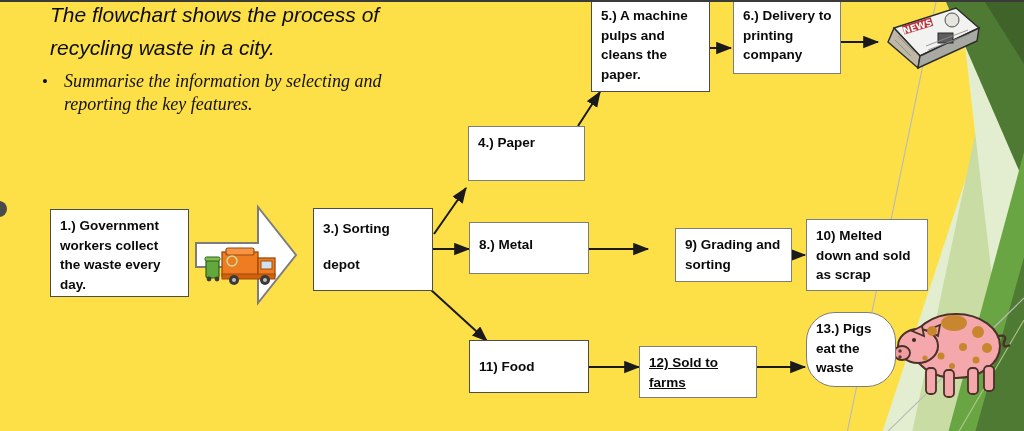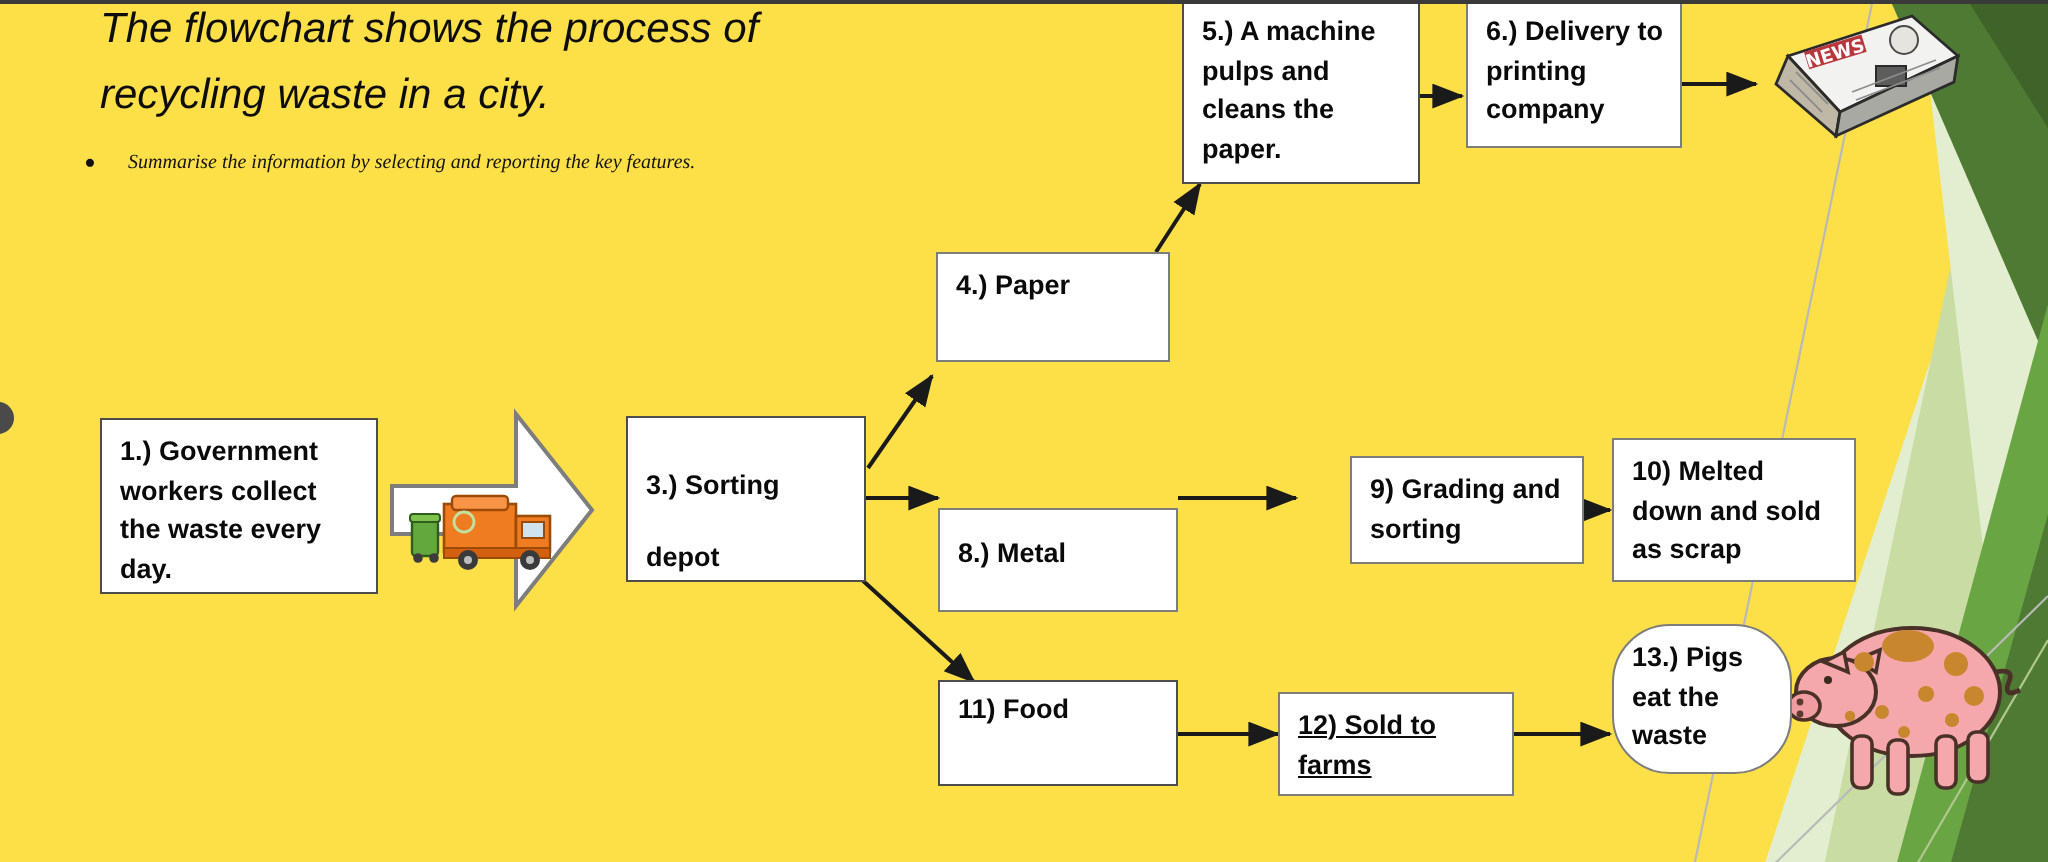--- a/index.html
+++ b/index.html
@@ -19,39 +19,39 @@
     font-family:"Liberation Sans",sans-serif;font-style:italic;
     font-size:21px;line-height:33px;color:#0d0d0d;font-weight:400;
   }
   .bullet-row{position:absolute;left:38px;top:68px;width:380px;display:flex;}
   .bullet-dot{
     width:22px;flex:0 0 22px;font-size:17px;line-height:23px;color:#101010;
     font-family:"Liberation Serif",serif;text-align:left;padding-left:4px;
   }
   .bullet-text{
     font-family:"Liberation Serif",serif;font-style:italic;
-    font-size:10px;line-height:23px;color:#121212;
+    font-size:18px;line-height:23px;color:#121212;
   }
 
   
   .edge-circle{
     position:absolute;left:-9px;top:199px;width:16px;height:16px;
     border-radius:50%;background:#4a4a4a;
   }
 
   
   .box{
     position:absolute;box-sizing:border-box;background:#fff;
     border:1.6px solid #7d7d7d;
     font-family:"Liberation Sans",sans-serif;font-weight:bold;
     font-size:13.5px;line-height:19.5px;color:#0a0a0a;
     padding:6px 7px 4px 9px;
   }
   .box.dark{border-color:#4c4c4c;}
-  .box.wide-lh{line-height:36px;padding-top:16px;}
+  .box.wide-lh{line-height:36px;padding-top:2px;}
 
   
   .conn{position:absolute;left:0;top:0;width:1024px;height:431px;pointer-events:none;}
 </style>
 </head>
 <body>
 
 <div id="page">
 
   <div class="bg-layer">
@@ -177,25 +177,25 @@
   <div class="box dark" style="left:50px;top:207px;width:139px;height:88px;">1.) Government workers collect the waste every day.</div>
 
   <div class="box dark wide-lh" style="left:313px;top:206px;width:120px;height:83px;">3.) Sorting depot</div>
 
   <div class="box" style="left:468px;top:124px;width:117px;height:55px;">4.) Paper</div>
 
   <div class="box dark" style="left:591px;top:-8px;width:119px;height:98px;padding-top:11px;">5.) A machine pulps and cleans the paper.</div>
 
   <div class="box" style="left:733px;top:-9px;width:108px;height:81px;padding-top:12px;">6.) Delivery to printing company</div>
 
-  <div class="box" style="left:469px;top:220px;width:120px;height:52px;padding-top:12px;margin-top:32px;">8.) Metal</div>
+  <div class="box" style="left:469px;top:220px;width:120px;height:52px;padding-top:12px;">8.) Metal</div>
 
   <div class="box" style="left:648px;top:226px;width:117px;height:54px;margin-left:27px;">9) Grading and sorting</div>
 
   <div class="box" style="left:806px;top:217px;width:122px;height:72px;">10) Melted down and sold as scrap</div>
 
-  <div class="box dark" style="left:469px;top:338px;width:120px;height:53px;padding-top:4px;">11) Food</div>
+  <div class="box dark" style="left:469px;top:338px;width:120px;height:53px;padding-top:16px;">11) Food</div>
 
   <div class="box" style="left:639px;top:344px;width:118px;height:52px;text-decoration:underline;">12) Sold to farms</div>
 
   <div class="box" style="left:806px;top:310px;width:90px;height:75px;border-radius:29px;">13.) Pigs eat the waste</div>
 
 </div>
 
 </body></html>

